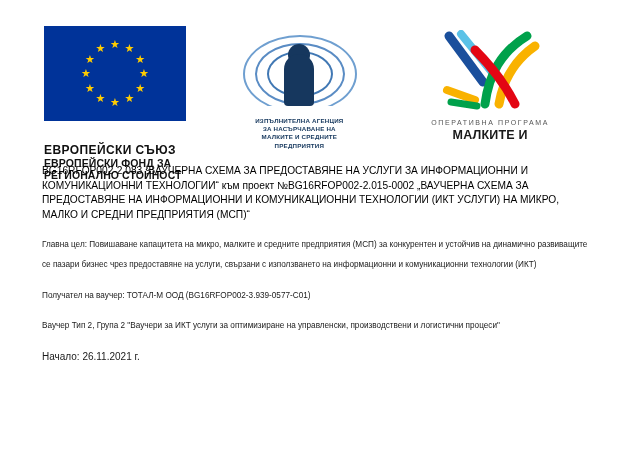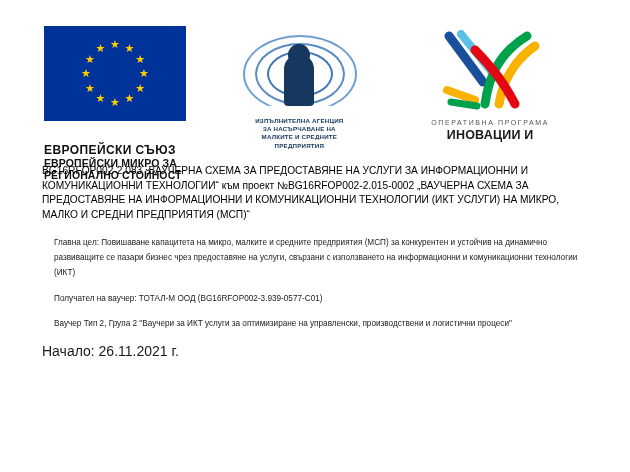--- a/index.html
+++ b/index.html
@@ -158,28 +158,27 @@
   }
   .title {
     font-size: 10.2px;
     font-weight: normal;
     line-height: 14.6px;
     color: #000;
     margin-bottom: 13px;
   }
   .para {
     font-size: 8.2px;
-    line-height: 15px;
+    line-height: 20px;
     color: #1a1a1a;
     margin-bottom: 11px;
-    margin-left: 12px;
   }
   .para.tight { margin-bottom: 10px; }
   .dates {
-    font-size: 14px;
+    font-size: 10px;
     line-height: 13px;
     color: #1a1a1a;
     margin-top: 14px;
   }
 </style>
 </head>
 <body>
 
 <div class="page">
 
@@ -195,21 +194,21 @@
           <span class="eu-star" style="left: 80px; top: 67.1147px;">★</span>
           <span class="eu-star" style="left: 65.5px; top: 71px;">★</span>
           <span class="eu-star" style="left: 51px; top: 67.1147px;">★</span>
           <span class="eu-star" style="left: 40.3853px; top: 56.5px;">★</span>
           <span class="eu-star" style="left: 36.5px; top: 42px;">★</span>
           <span class="eu-star" style="left: 40.3853px; top: 27.5px;">★</span>
           <span class="eu-star" style="left: 51px; top: 16.8853px;">★</span>
         </div>
       <div class="eu-text">
         <div class="line1">ЕВРОПЕЙСКИ СЪЮЗ</div>
-        <div>ЕВРОПЕЙСКИ МИКРО ЗА</div>
+        <div>ЕВРОПЕЙСКИ ФОНД ЗА</div>
         <div>РЕГИОНАЛНО СТОЙНОСТ</div>
       </div>
     </div>
 
     <div class="ag-block">
       <div class="ag-mark">
         <span class="ring r1"></span>
         <span class="ring r2"></span>
         <span class="ring r3"></span>
         <span class="head"></span>
@@ -230,21 +229,21 @@
           <path d="M18 6 L52 52" stroke="#1a4f9c" stroke-width="9" stroke-linecap="round" fill="none"></path>
           <path d="M30 4 L64 46" stroke="#5bc2e7" stroke-width="8" stroke-linecap="round" fill="none"></path>
           <path d="M96 6 C70 22, 58 44, 54 74" stroke="#00a14b" stroke-width="9" stroke-linecap="round" fill="none"></path>
           <path d="M104 16 C84 30, 72 50, 68 74" stroke="#f9b200" stroke-width="9" stroke-linecap="round" fill="none"></path>
           <path d="M44 20 C60 36, 74 54, 84 74" stroke="#e30613" stroke-width="9" stroke-linecap="round" fill="none"></path>
           <path d="M16 60 L44 70" stroke="#f9b200" stroke-width="8" stroke-linecap="round" fill="none"></path>
           <path d="M20 72 L46 76" stroke="#00a14b" stroke-width="7" stroke-linecap="round" fill="none"></path>
         </svg>
       </div>
       <div class="op-text-small">ОПЕРАТИВНА ПРОГРАМА</div>
-      <div class="op-text-big">ИНОВАЦИИ И</div>
+      <div class="op-text-big">МАЛКИТЕ И</div>
     </div>
 
   </div>
 
   <div class="content">
     <div class="title">BG16RFOP002-2.083 „ВАУЧЕРНА СХЕМА ЗА ПРЕДОСТАВЯНЕ НА УСЛУГИ ЗА ИНФОРМАЦИОННИ И КОМУНИКАЦИОННИ ТЕХНОЛОГИИ“ към проект №BG16RFOP002-2.015-0002 „ВАУЧЕРНА СХЕМА ЗА ПРЕДОСТАВЯНЕ НА ИНФОРМАЦИОННИ И КОМУНИКАЦИОННИ ТЕХНОЛОГИИ (ИКТ УСЛУГИ) НА МИКРО, МАЛКО И СРЕДНИ ПРЕДПРИЯТИЯ (МСП)“</div>
 
     <div class="para">Главна цел: Повишаване капацитета на микро, малките и средните предприятия (МСП) за конкурентен и устойчив на динамично развиващите се пазари бизнес чрез предоставяне на услуги, свързани с използването на информационни и комуникационни технологии (ИКТ)</div>
     <div class="para tight">Получател на ваучер: ТОТАЛ-М ООД (BG16RFOP002-3.939-0577-C01)</div>
     <div class="para tight">Ваучер Тип 2, Група 2 "Ваучери за ИКТ услуги за оптимизиране на управленски, производствени и логистични процеси"</div>

